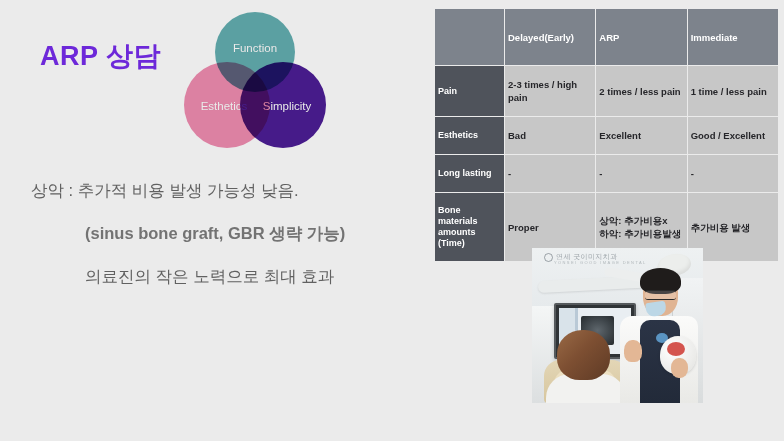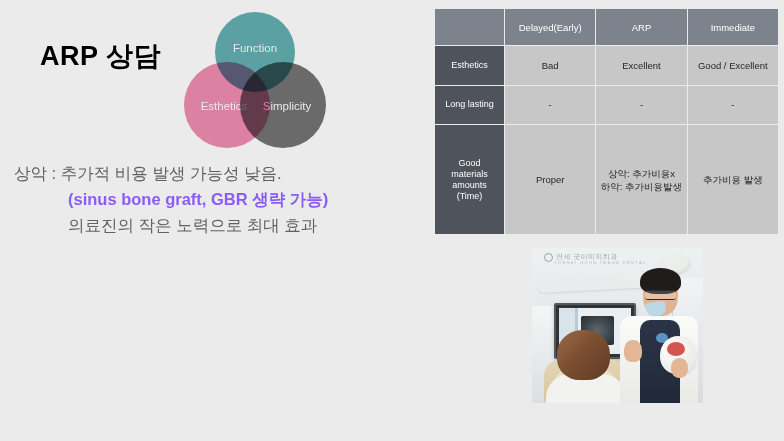--- a/index.html
+++ b/index.html
@@ -23,21 +23,21 @@
     background: #ebebeb;
   }
 
   
   #slide-title {
     position: absolute;
     left: 40px;
     top: 38px;
     font-size: 27px;
     font-weight: bold;
-    color: #000000;
+    color: #6d28d9;
     letter-spacing: 0.5px;
     white-space: nowrap;
   }
 
   
   #venn {
     position: absolute;
     left: 182px;
     top: 12px;
     width: 146px;
@@ -67,60 +67,60 @@
   #venn-function .venn-label { margin-top: -8px; }
   #venn-esthetics {
     width: 86px; height: 86px;
     left: 2px; top: 50px;
     background: #ef8cb0;
   }
   #venn-esthetics .venn-label { margin-left: -6px; margin-top: 2px; }
   #venn-simplicity {
     width: 86px; height: 86px;
     left: 58px; top: 50px;
-    background: #737373;
+    background: #4c1d95;
   }
   #venn-simplicity .venn-label { margin-left: 8px; margin-top: 2px; }
 
   
   #body-text {
     position: absolute;
     left: 14px;
     top: 160px;
     width: 410px;
     color: #616161;
     font-size: 16.5px;
     line-height: 26px;
   }
-  .tp { margin: 0; white-space: nowrap; }
+  .tp { margin: 17px; white-space: nowrap; }
   .tp.indent { padding-left: 54px; }
-  .tp .bold { font-weight: bold; color: #8b5cf6; }
+  .tp .bold { font-weight: bold; color: #737373; }
   #para-gap { height: 22px; }
 
   
   #table-wrap {
     position: absolute;
     left: 434px;
     top: 8px;
     width: 345px;
     height: 227px;
   }
   table#comparison-table {
     width: 100%;
     height: 100%;
     border-collapse: separate;
     border-spacing: 1.5px;
     table-layout: fixed;
     background: transparent;
   }
   #comparison-table th, #comparison-table td {
-    padding: 2px 3px;
-    text-align: center;
+    padding: 12px 3px;
+    text-align: left;
     vertical-align: middle;
-    font-weight: normal;
+    font-weight: bold;
   }
   #comparison-table thead th {
     background: #7d838c;
     color: #ffffff;
     font-size: 9.5px;
     height: 32px;
   }
   #comparison-table thead th.corner-cell {
     width: 63px;
   }
@@ -352,35 +352,41 @@
     <table id="comparison-table">
       <thead>
         <tr>
           <th class="corner-cell"></th>
           <th>Delayed(Early)</th>
           <th>ARP</th>
           <th>Immediate</th>
         </tr>
       </thead>
       <tbody>
+        <tr>
+          <th class="row-head">Pain</th>
+          <td class="data-cell">2-3 times / high pain</td>
+          <td class="data-cell">2 times / less pain</td>
+          <td class="data-cell">1 time / less pain</td>
+        </tr>
         <tr>
           <th class="row-head">Esthetics</th>
           <td class="data-cell">Bad</td>
           <td class="data-cell">Excellent</td>
           <td class="data-cell">Good / Excellent</td>
         </tr>
         <tr>
           <th class="row-head">Long lasting</th>
           <td class="data-cell">-</td>
           <td class="data-cell">-</td>
           <td class="data-cell">-</td>
         </tr>
         <tr>
           <th class="row-head">
-            <span class="cell-line">Good</span>
+            <span class="cell-line">Bone</span>
             <span class="cell-line">materials</span>
             <span class="cell-line">amounts</span>
             <span class="cell-line">(Time)</span>
           </th>
           <td class="data-cell">Proper</td>
           <td class="data-cell">
             <span class="cell-line">상악: 추가비용x</span>
             <span class="cell-line">하악: 추가비용발생</span>
           </td>
           <td class="data-cell">추가비용 발생</td>

